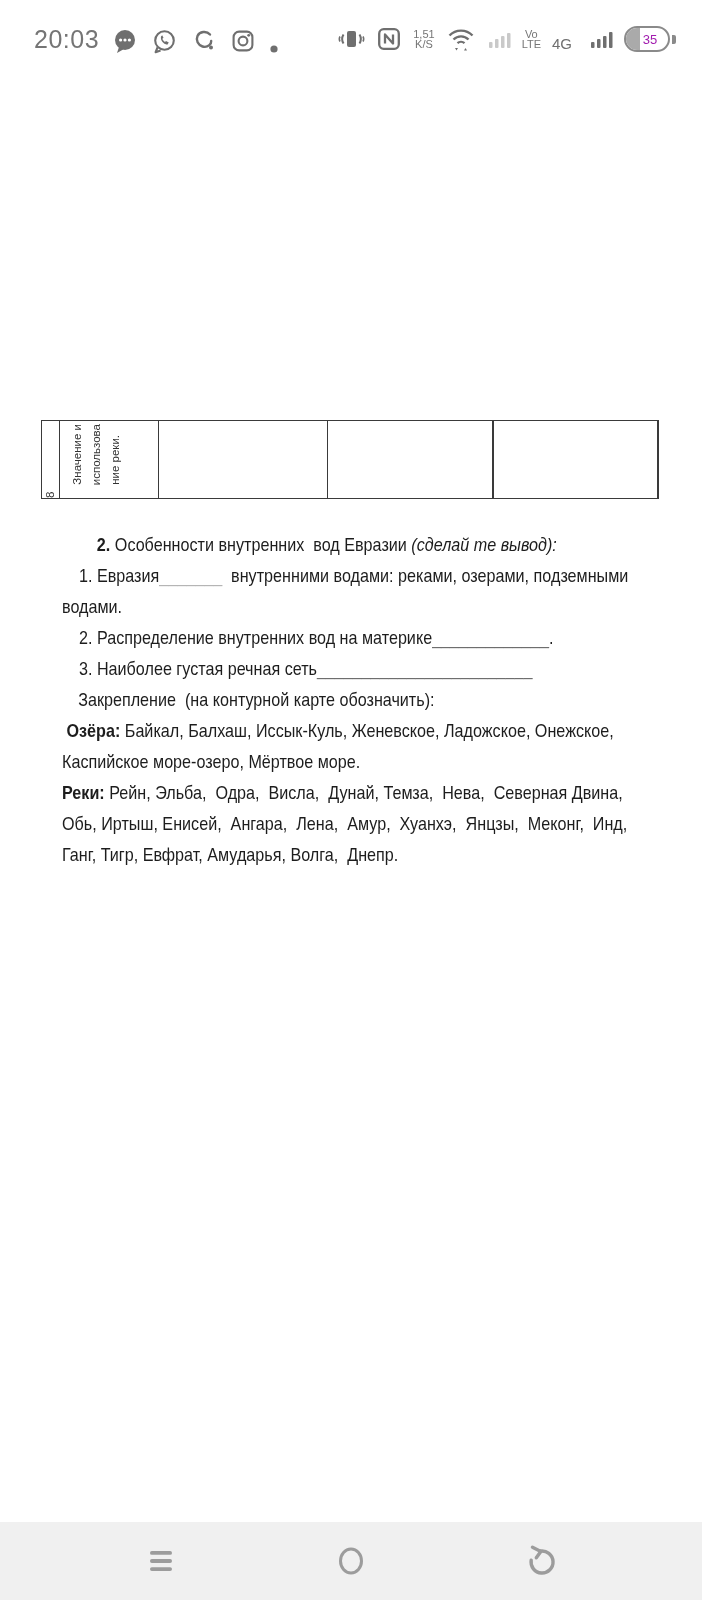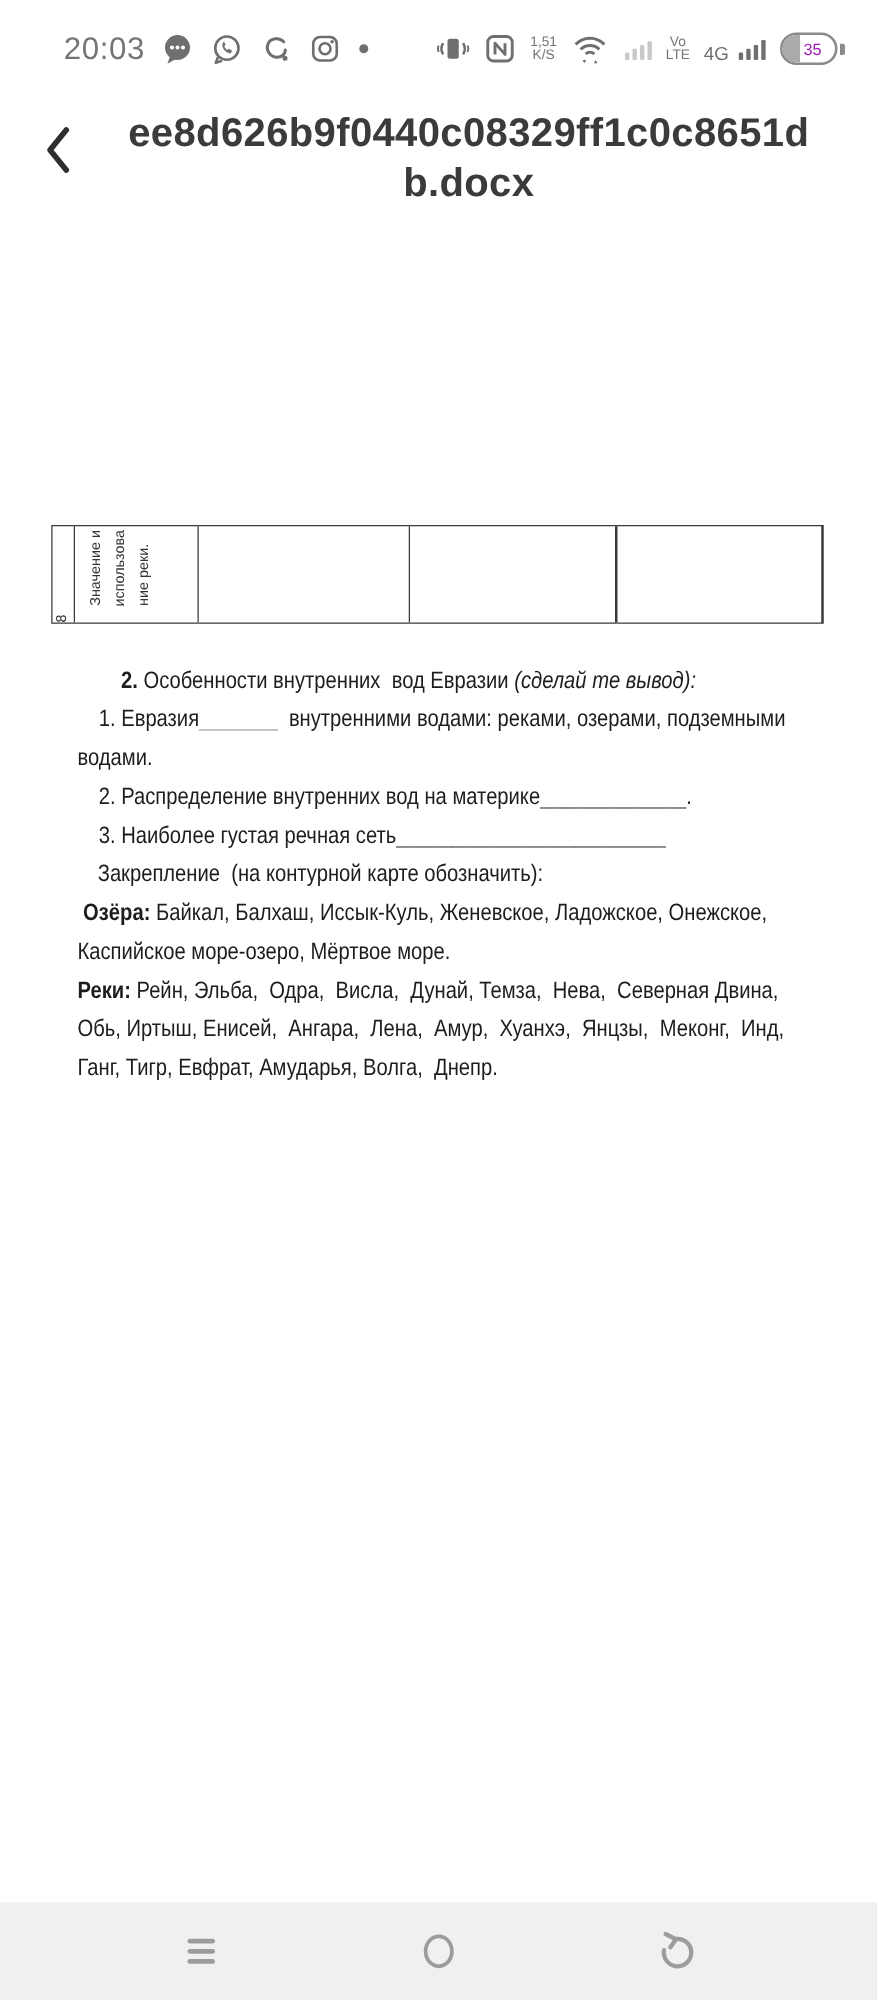--- a/index.html
+++ b/index.html
@@ -2,25 +2,25 @@
 <html><head>
 <meta charset="utf-8">
 <style>
   * { margin:0; padding:0; box-sizing:border-box; }
   body { background:#fff; font-family:"Liberation Sans","DejaVu Sans",sans-serif; }
   .screen { position:relative; width:702px; height:1600px; background:#ffffff; overflow:hidden; margin:0 auto; }
 
   
   .statusbar { position:absolute; top:0; left:0; width:702px; height:68px; padding:10px 26px 0 34px;
                display:flex; align-items:center; justify-content:space-between; color:#757575; }
-  .sb-left { display:flex; align-items:center; gap:13px;margin-left:17px; }
+  .sb-left { display:flex; align-items:flex-end; gap:13px; }
   .sb-time { font-size:25px; letter-spacing:.5px; color:#757575; }
   .sb-right { display:flex; align-items:center; gap:11px; }
   .stack { display:flex; flex-direction:column; align-items:center; font-size:11px; line-height:10.5px; color:#757575; }
-  .g4 { display:flex; align-items:flex-end; gap:6px;justify-content:flex-end; }
+  .g4 { display:flex; align-items:flex-end; gap:17px;justify-content:flex-end; }
   .g4-label { font-size:15px; line-height:15px; color:#6f6f6f; }
   .batt-wrap { display:flex; align-items:center; gap:2px; }
   .batt { position:relative; width:46px; height:26px; border:2.5px solid #8a8a8a; border-radius:13px;
           display:flex; align-items:center; justify-content:center; overflow:hidden; }
   .batt-fill { position:absolute; left:0; top:0; bottom:0; width:14px; background:#aaaaaa; }
   .batt-num { position:relative; font-size:13px; color:#a21caf; z-index:1; padding-left:6px; }
   .batt-tip { width:4px; height:9px; background:#8a8a8a; border-radius:0 2px 2px 0; }
 
   
   .header { position:absolute; top:86px; left:0; width:702px; }
@@ -132,26 +132,20 @@
       <div class="batt-wrap">
         <div class="batt">
           <div class="batt-fill"></div>
           <span class="batt-num">35</span>
         </div>
         <div class="batt-tip"></div>
       </div>
     </div>
   </div>
 
-  <div class="header">
-    <svg class="back-btn" viewBox="0 0 26 40">
-      <path d="M19 4 L6 20 L19 36" fill="none" stroke="#2f2f2f" stroke-width="4.5" stroke-linecap="round" stroke-linejoin="round"></path>
-    </svg>
-    <div class="doc-title"><span>ee8d626b9f0440c08329ff1c0c8651d</span><br><span>b.docx</span></div>
-  </div>
 
   <div>
 
     <div class="dtable">
       <div class="cell c-num">
         <span class="vtext">8</span>
       </div>
       <div class="cell c-label">
         <span class="vtext">Значение и</span>
         <span class="vtext">использова</span>

